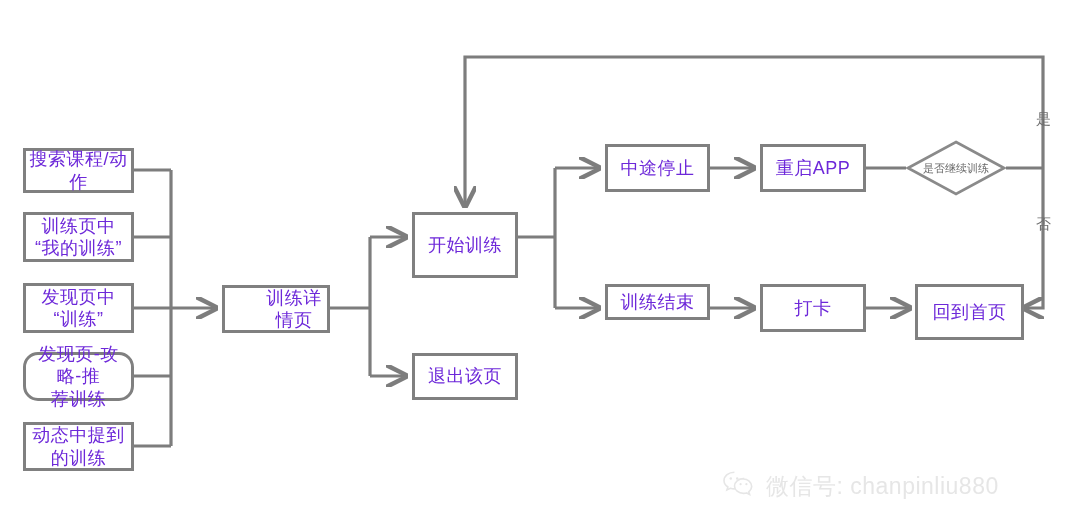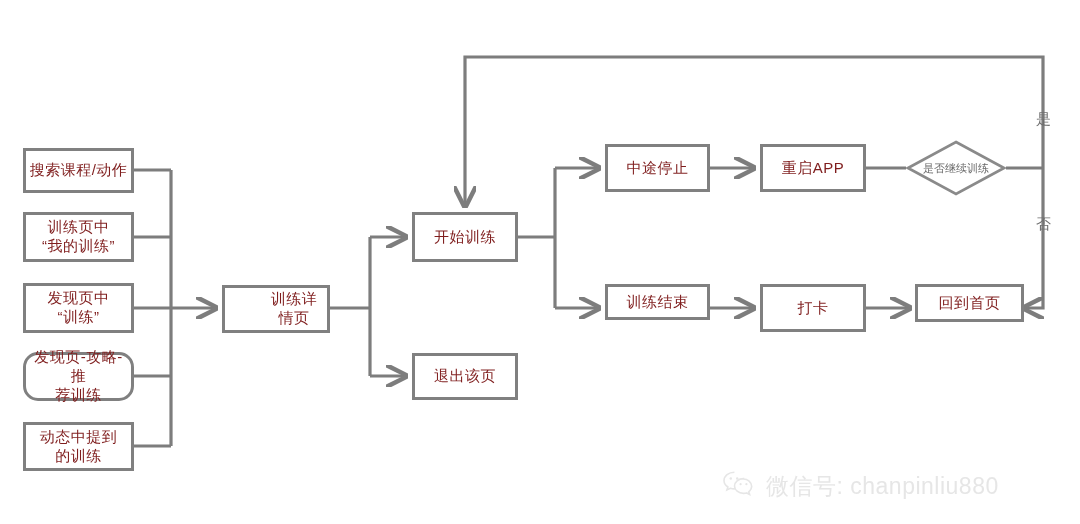--- a/index.html
+++ b/index.html
@@ -28,22 +28,22 @@
   }
   .node {
     position: absolute;
     box-sizing: border-box;
     background: #ffffff;
     border: 3px solid #808080;
     display: flex;
     align-items: center;
     justify-content: center;
     text-align: center;
-    color: #7f1d1d;
-    font-size: 15px;
+    color: #6d28d9;
+    font-size: 18px;
     line-height: 1.25;
     letter-spacing: 0.5px;
     z-index: 3;
   }
   .node .label {
     display: block;
     white-space: pre-line;
     padding: 0 3px;
   }
   .diamond-wrap {
@@ -154,21 +154,21 @@
 荐训练</span>
   </div>
   <div class="node" style="left:23px; top:422px; width:111px; height:49px;">
     <span class="label">动态中提到
 的训练</span>
   </div>
 
   <div class="node" style="left:222px; top:285px; width:108px; height:48px;padding-left:36px;">
     <span class="label">训练详情页</span>
   </div>
-  <div class="node" style="left:412px; top:212px; width:106px; height:50px;">
+  <div class="node" style="left:412px; top:212px; width:106px; height:66px;">
     <span class="label">开始训练</span>
   </div>
   <div class="node" style="left:412px; top:353px; width:106px; height:47px;">
     <span class="label">退出该页</span>
   </div>
 
   <div class="node" style="left:605px; top:144px; width:105px; height:48px;">
     <span class="label">中途停止</span>
   </div>
   <div class="node" style="left:760px; top:144px; width:106px; height:48px;">
@@ -181,21 +181,21 @@
     </svg>
     <div class="diamond-text">是否继续训练</div>
   </div>
 
   <div class="node" style="left:605px; top:284px; width:105px; height:36px;">
     <span class="label">训练结束</span>
   </div>
   <div class="node" style="left:760px; top:284px; width:106px; height:48px;">
     <span class="label">打卡</span>
   </div>
-  <div class="node" style="left:915px; top:284px; width:109px; height:38px;text-align:right;">
+  <div class="node" style="left:915px; top:284px; width:109px; height:56px;text-align:right;">
     <span class="label">回到首页</span>
   </div>
 
   <div class="edge-label" style="left:1036px; top:110px;">是</div>
   <div class="edge-label" style="left:1036px; top:215px;">否</div>
 
   <div id="watermark" style="left:722px; top:450px;margin-top:20px;">
     <span class="wm-icon">
       <svg width="34" height="28" viewBox="0 0 34 28">
         <g fill="none" stroke="#e2e2e2" stroke-width="1.6">

